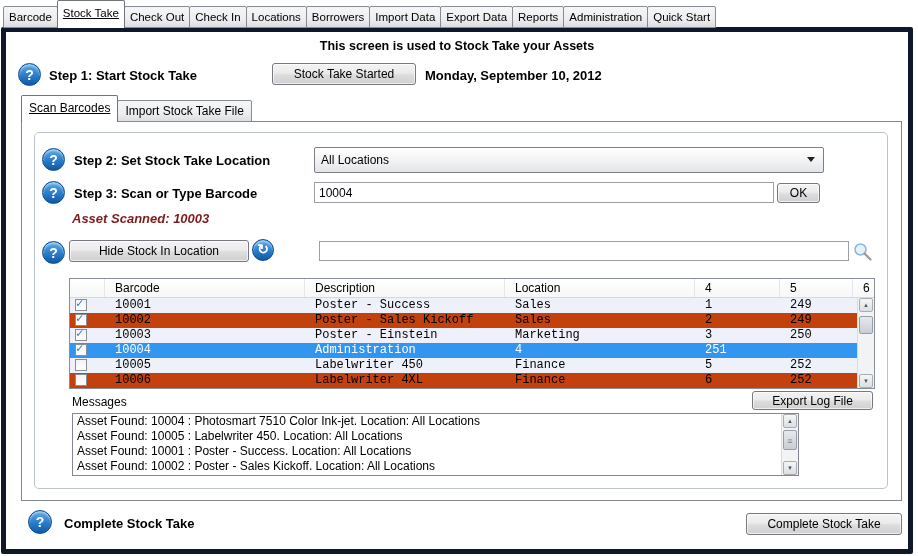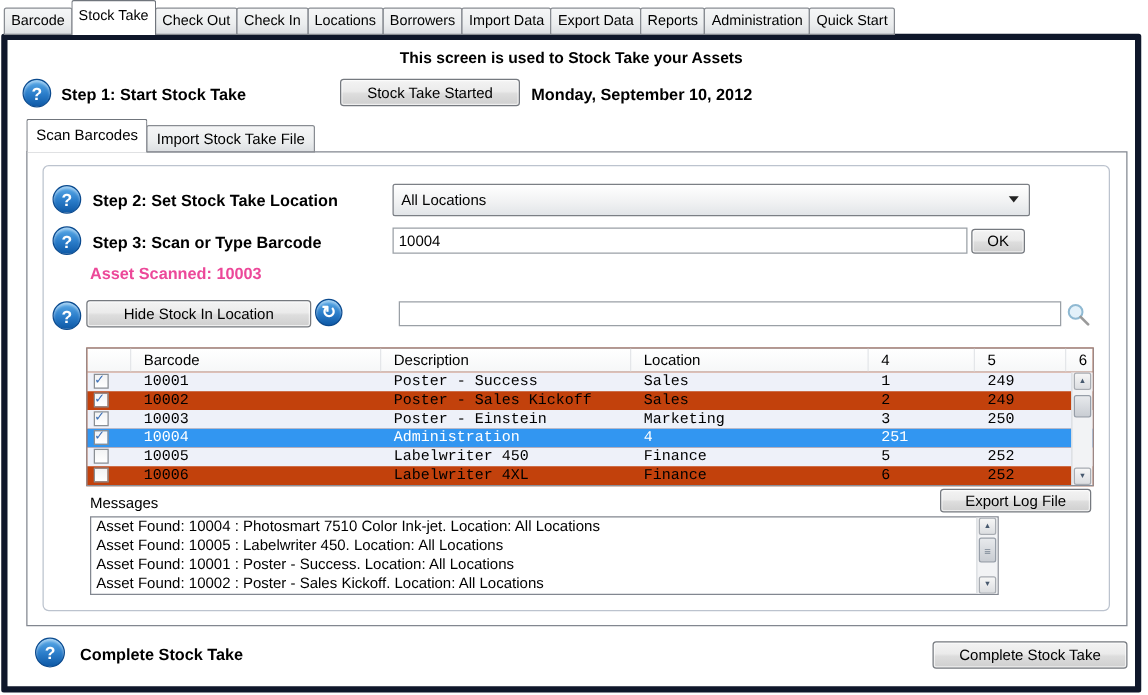--- a/index.html
+++ b/index.html
@@ -25,21 +25,21 @@
   .tab {
     height: 22px; line-height: 20px; padding: 0 5px;
     font-size: 11.5px; white-space: nowrap;
     border: 1px solid #888c92; margin-left: -1px;
     background: linear-gradient(180deg, #f5f6f7 0%, #eceeef 60%, #dcdfe2 100%);
     border-radius: 2px 2px 0 0; color: #000; cursor: default;
   }
   .tab:first-child { margin-left: 0; }
   .tab.active {
     height: 28px; line-height: 24px; background: #fff;
-    border-color: #70757c; border-bottom: none; z-index: 9; position: relative;
+    border-color: #70757c; border-bottom: none; z-index: 9; position: relative; text-decoration: underline;
   }
   .sub-tabstrip { left: 15px; top: 62px; height: 28px; z-index: 6; }
   .sub-tabstrip .tab { font-size: 12px; padding: 0 7px; }
   .sub-tabstrip .tab.active { height: 27px; }
 
   
   .help {
     position: absolute; width: 23px; height: 23px; border-radius: 50%;
     border: 1px solid #0b4a8e; color: #fff; font-weight: bold; font-size: 14px;
     display: flex; align-items: center; justify-content: center;
@@ -157,21 +157,21 @@
       <div class="dropdown">
         <span>All Locations</span>
         <span class="dd-arrow"></span>
       </div>
 
       <div class="help" style="left:7px; top:48px;">?</div>
       <div class="bold13" style="left:39px; top:53px;">Step 3: Scan or Type Barcode</div>
       <input class="textbox" style="left: 279px; top: 49px; width: 460px; height: 21px;" value="10004">
       <div class="btn" style="left:742px; top:50px; width:43px; height:20px;">OK</div>
 
-      <div class="scan-status" style="color:#ec4899;">Asset Scanned: 10003</div>
+      <div class="scan-status" style="color:#7f1d1d;font-style:italic;">Asset Scanned: 10003</div>
 
       <div class="help" style="left:7px; top:108px;">?</div>
       <div class="btn" style="left:34px; top:107px; width:180px; height:22px;">Hide Stock In Location</div>
       <div class="refresh">↻</div>
       <input class="textbox" style="left: 284px; top: 108px; width: 530px; height: 20px;" value="">
       <div class="search-icon">
         <svg width="22" height="22" viewBox="0 0 22 22">
           <circle cx="8.5" cy="8.5" r="5.5" fill="#e3f1fa" stroke="#8fb9d2" stroke-width="1.6"></circle>
           <line x1="12.5" y1="12.5" x2="18.5" y2="18.5" stroke="#9a9a9a" stroke-width="2.2" stroke-linecap="round"></line>
         </svg>

